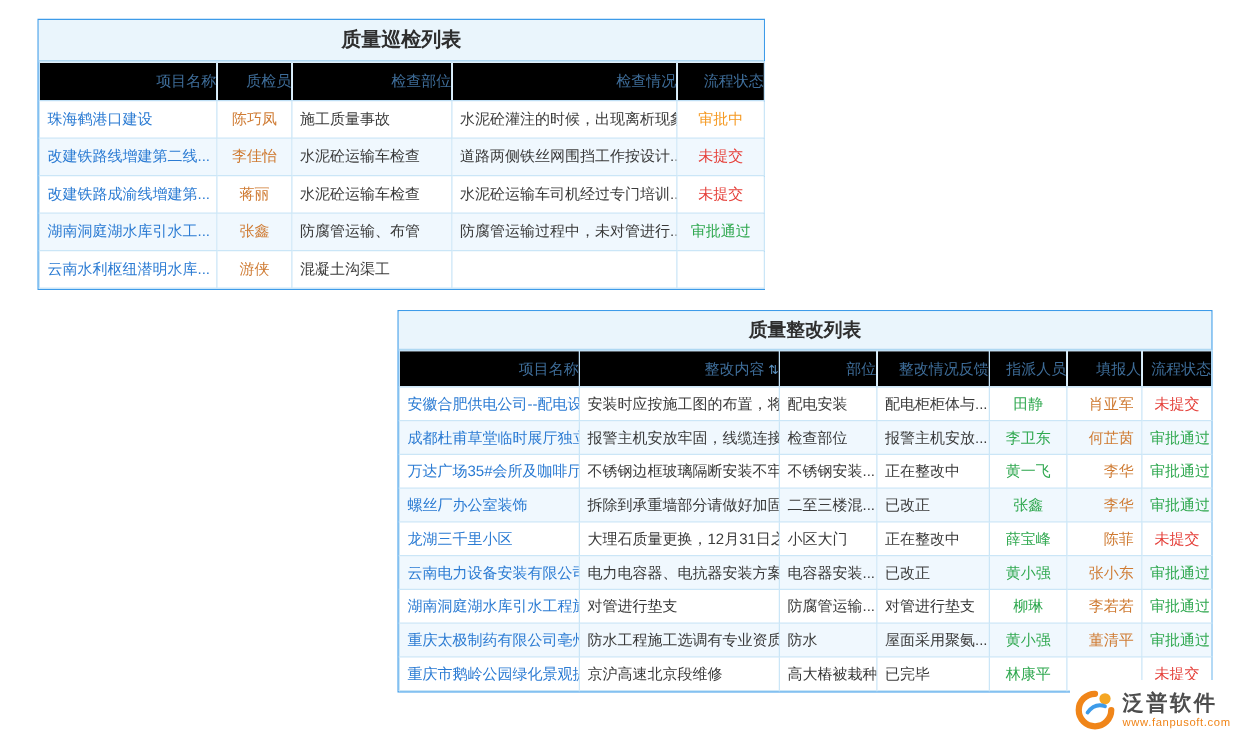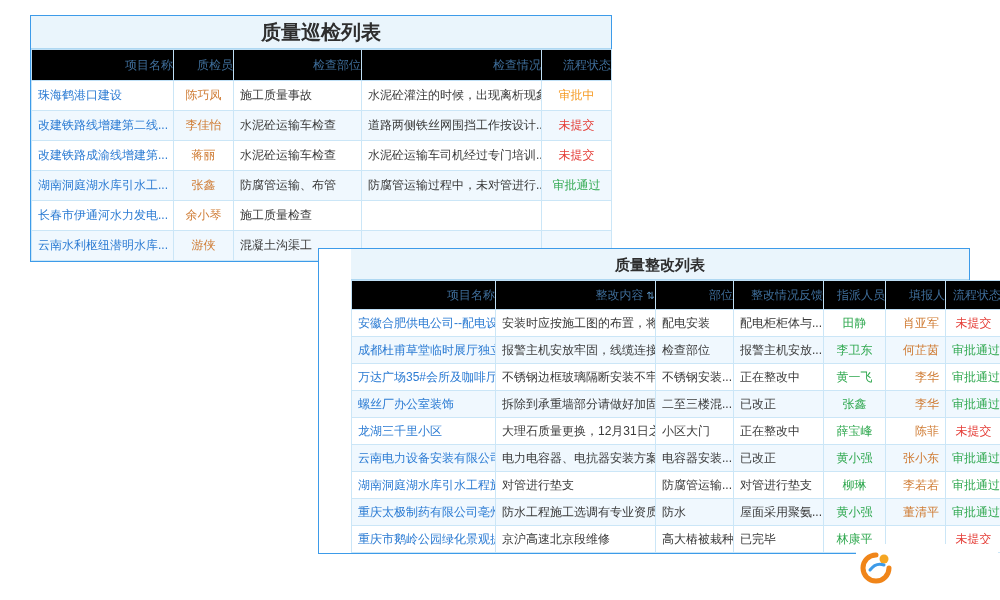--- a/index.html
+++ b/index.html
@@ -2,25 +2,25 @@
 <html><head>
 <meta charset="utf-8">
 <style>
   * { margin:0; padding:0; box-sizing:border-box; }
   html,body { width:1000px; height:600px; background:#ffffff;
               font-family:"Liberation Sans","DejaVu Sans",sans-serif; }
   .canvas { position:relative; width:1000px; height:600px; background:#fff; overflow:hidden; }
 
   .panel { position:absolute; background:#fff; border:1px solid #3D9BE9; }
   #panel1 { left:30px;  top:15px;  width:582px; z-index:1; }
-  #panel2 { left:318px; top:248px; width:652px; z-index:10;padding-left:32px; }
+  #panel2 { left:318px; top:248px; width:652px; z-index:10; }
 
   .panel-title { text-align:center; font-weight:bold; color:#2e2e2e;
                  background:#EAF5FC; border-bottom:1px solid #AFD8F2; }
-  #panel1 .panel-title { height:33px; line-height:33px; font-size:20px;text-align:center; }
+  #panel1 .panel-title { height:33px; line-height:33px; font-size:16px;text-align:center; }
   #panel2 .panel-title { height:31px; line-height:31px; font-size:15px; }
 
   table.grid { width:100%; border-collapse:collapse; table-layout:fixed; }
   .grid th { background:#000000; color:#3E6D99; font-size:12px; font-weight:normal;
              border:1px solid #BFDFF5; text-align:right; white-space:nowrap; overflow:hidden; }
   #panel1 .grid th { height:31px; }
   #panel2 .grid th { height:29px; }
 
   .grid td { border:1px solid #CBE6F7; font-size:12px; padding:0 6px;
              white-space:nowrap; overflow:hidden; }
@@ -90,27 +90,20 @@
             <td class="c-plain">水泥砼运输车检查</td>
             <td class="c-plain">水泥砼运输车司机经过专门培训...</td>
             <td class="c-status" style="color: rgb(229, 64, 58);">未提交</td>
           </tr>
           <tr>
             <td class="c-project">湖南洞庭湖水库引水工...</td>
             <td class="c-inspector">张鑫</td>
             <td class="c-plain">防腐管运输、布管</td>
             <td class="c-plain">防腐管运输过程中，未对管进行...</td>
             <td class="c-status" style="color: rgb(47, 168, 79);">审批通过</td>
-          </tr>
-          <tr>
-            <td class="c-project">长春市伊通河水力发电...</td>
-            <td class="c-inspector">余小琴</td>
-            <td class="c-plain">施工质量检查</td>
-            <td class="c-plain"></td>
-            <td class="c-status"></td>
           </tr>
           <tr>
             <td class="c-project">云南水利枢纽潜明水库...</td>
             <td class="c-inspector">游侠</td>
             <td class="c-plain">混凝土沟渠工</td>
             <td class="c-plain"></td>
             <td class="c-status"></td>
           </tr>
         </tbody>
     </table>
@@ -226,15 +219,19 @@
   </section>
 
   <div class="logo">
     <span style="display:inline-flex;">
       <svg width="32" height="32" viewBox="0 0 32 32">
         <path d="M16 3 A13 13 0 1 0 29 16" fill="none" stroke="#F08519" stroke-width="5" stroke-linecap="round"></path>
         <circle cx="24" cy="7" r="4.5" fill="#F5A623"></circle>
         <path d="M10 18 Q16 10 24 13" stroke="#3D9BE9" stroke-width="3" fill="none" stroke-linecap="round"></path>
       </svg>
     </span>
+    <div class="logo-text">
+      <div class="logo-name">泛普软件</div>
+      <div class="logo-url">www.fanpusoft.com</div>
+    </div>
   </div>
 
 </div>
 
 </body></html>

